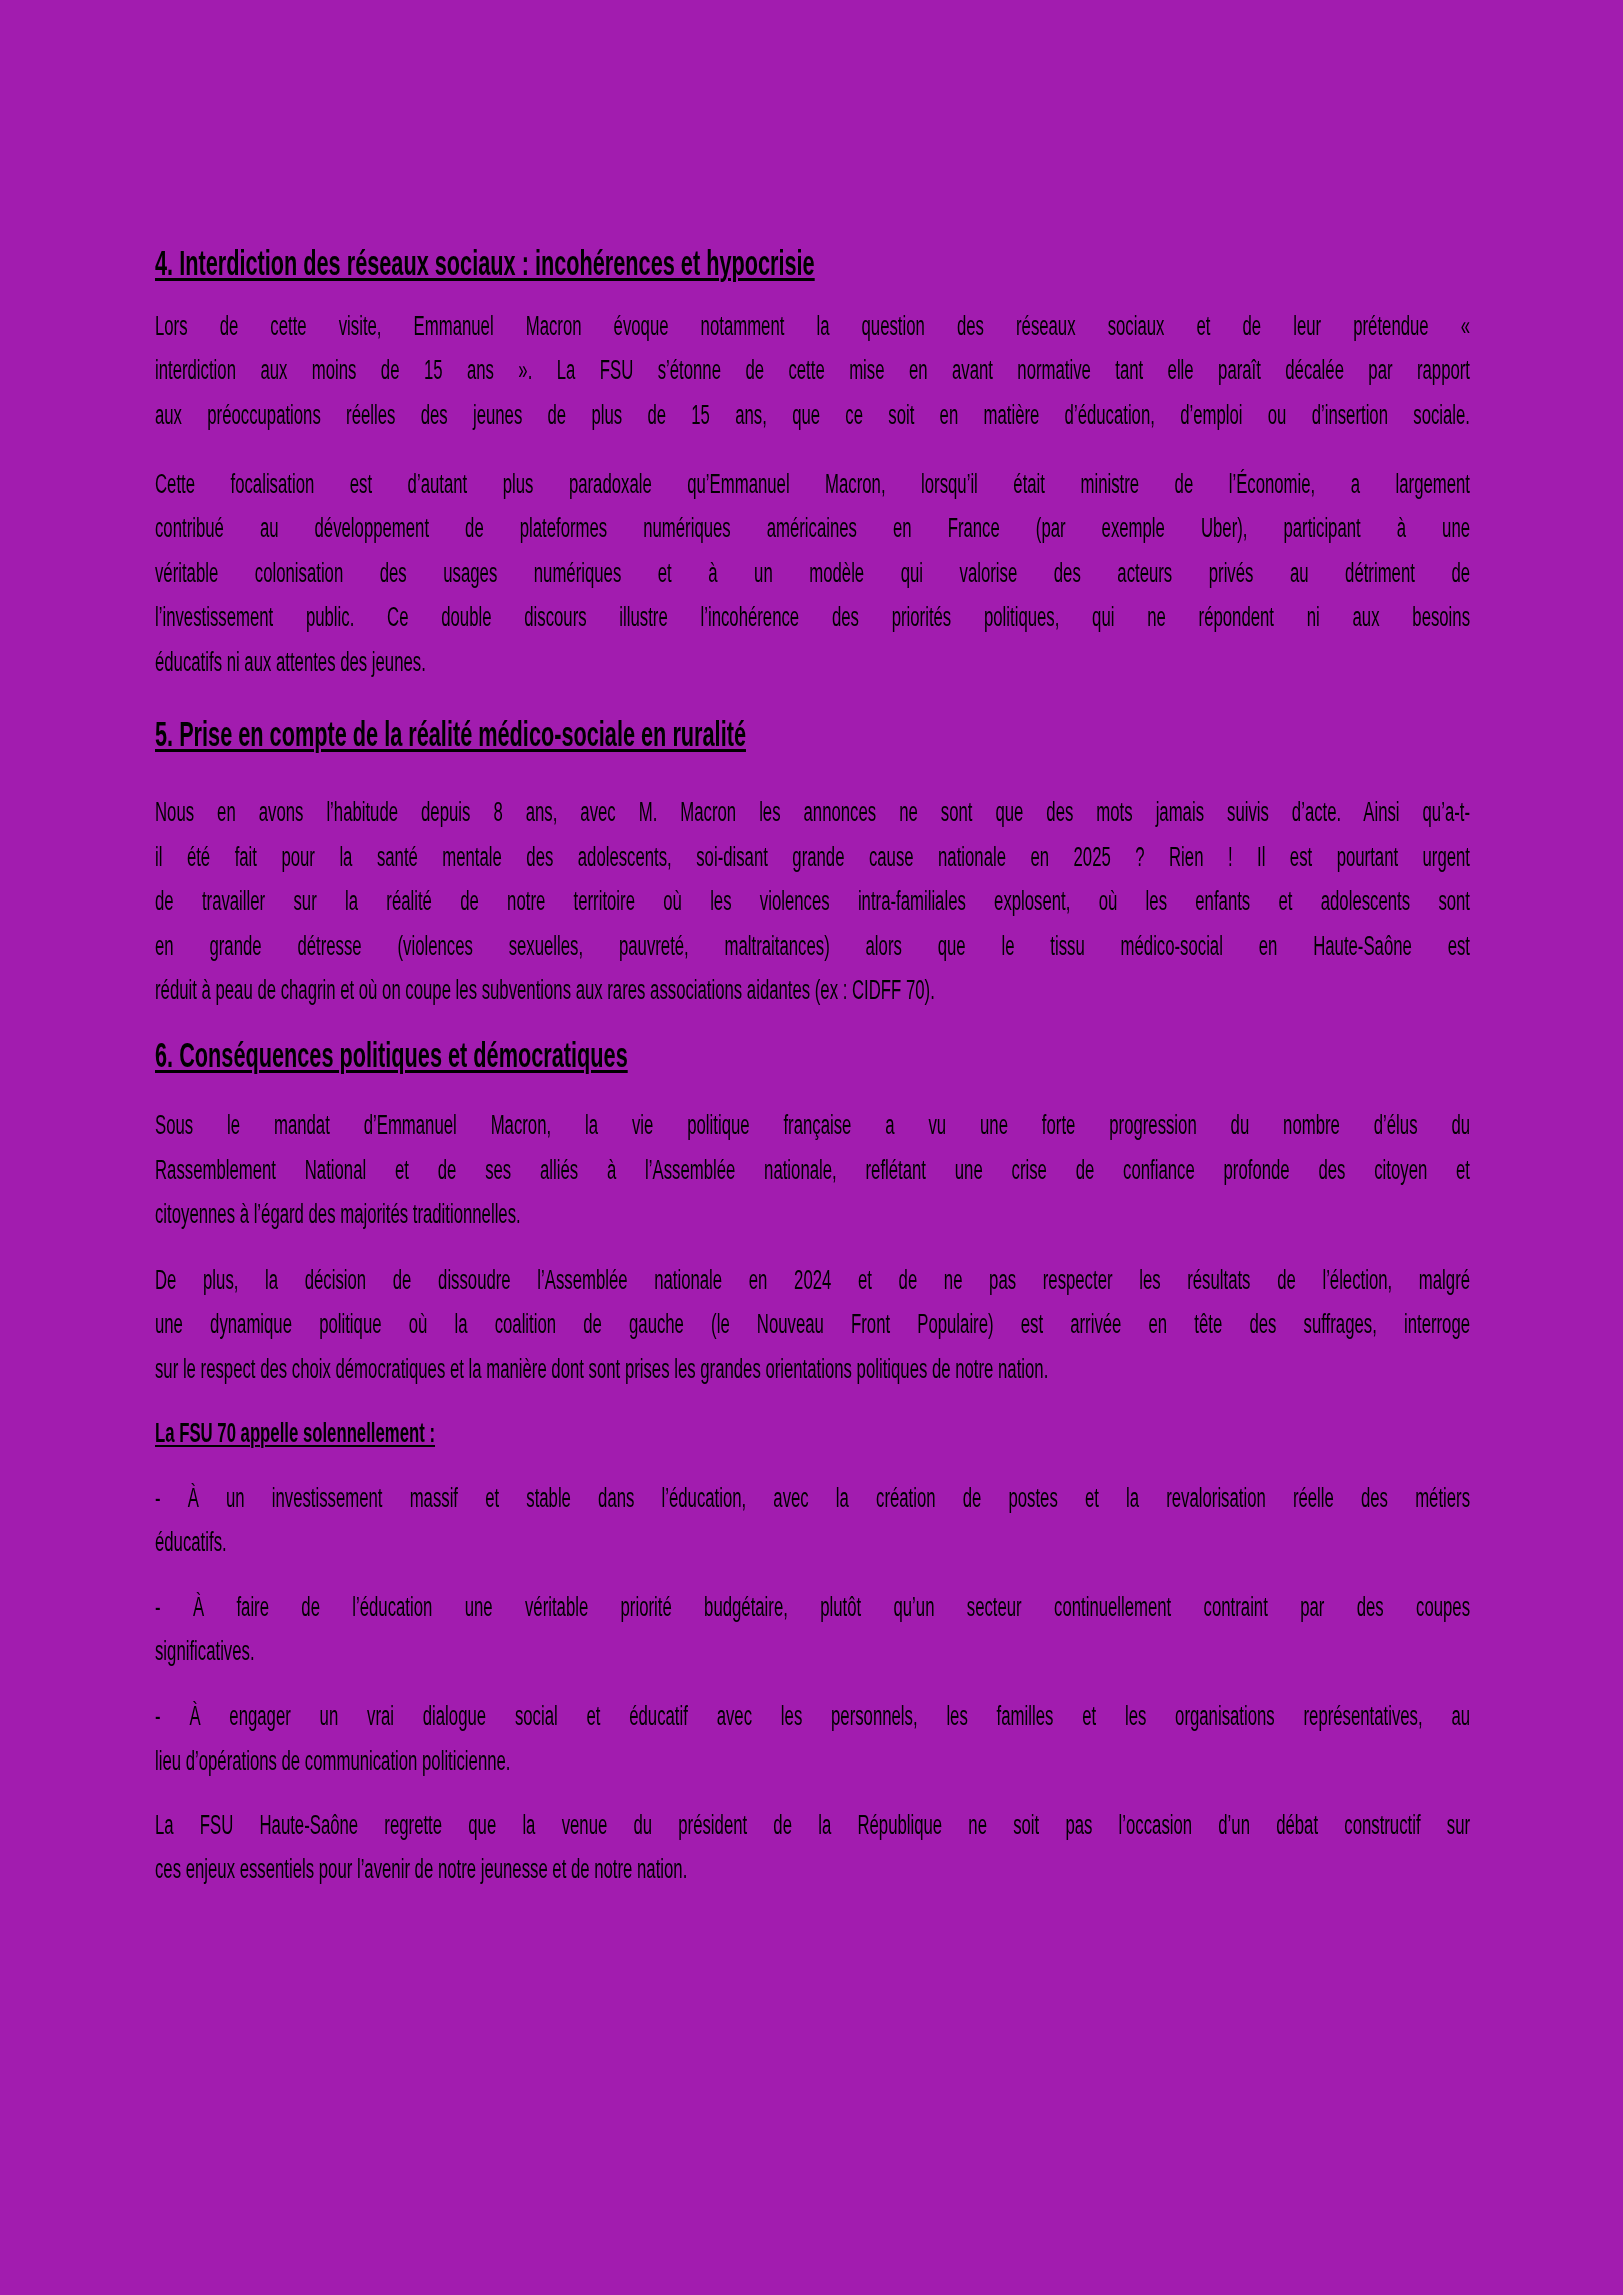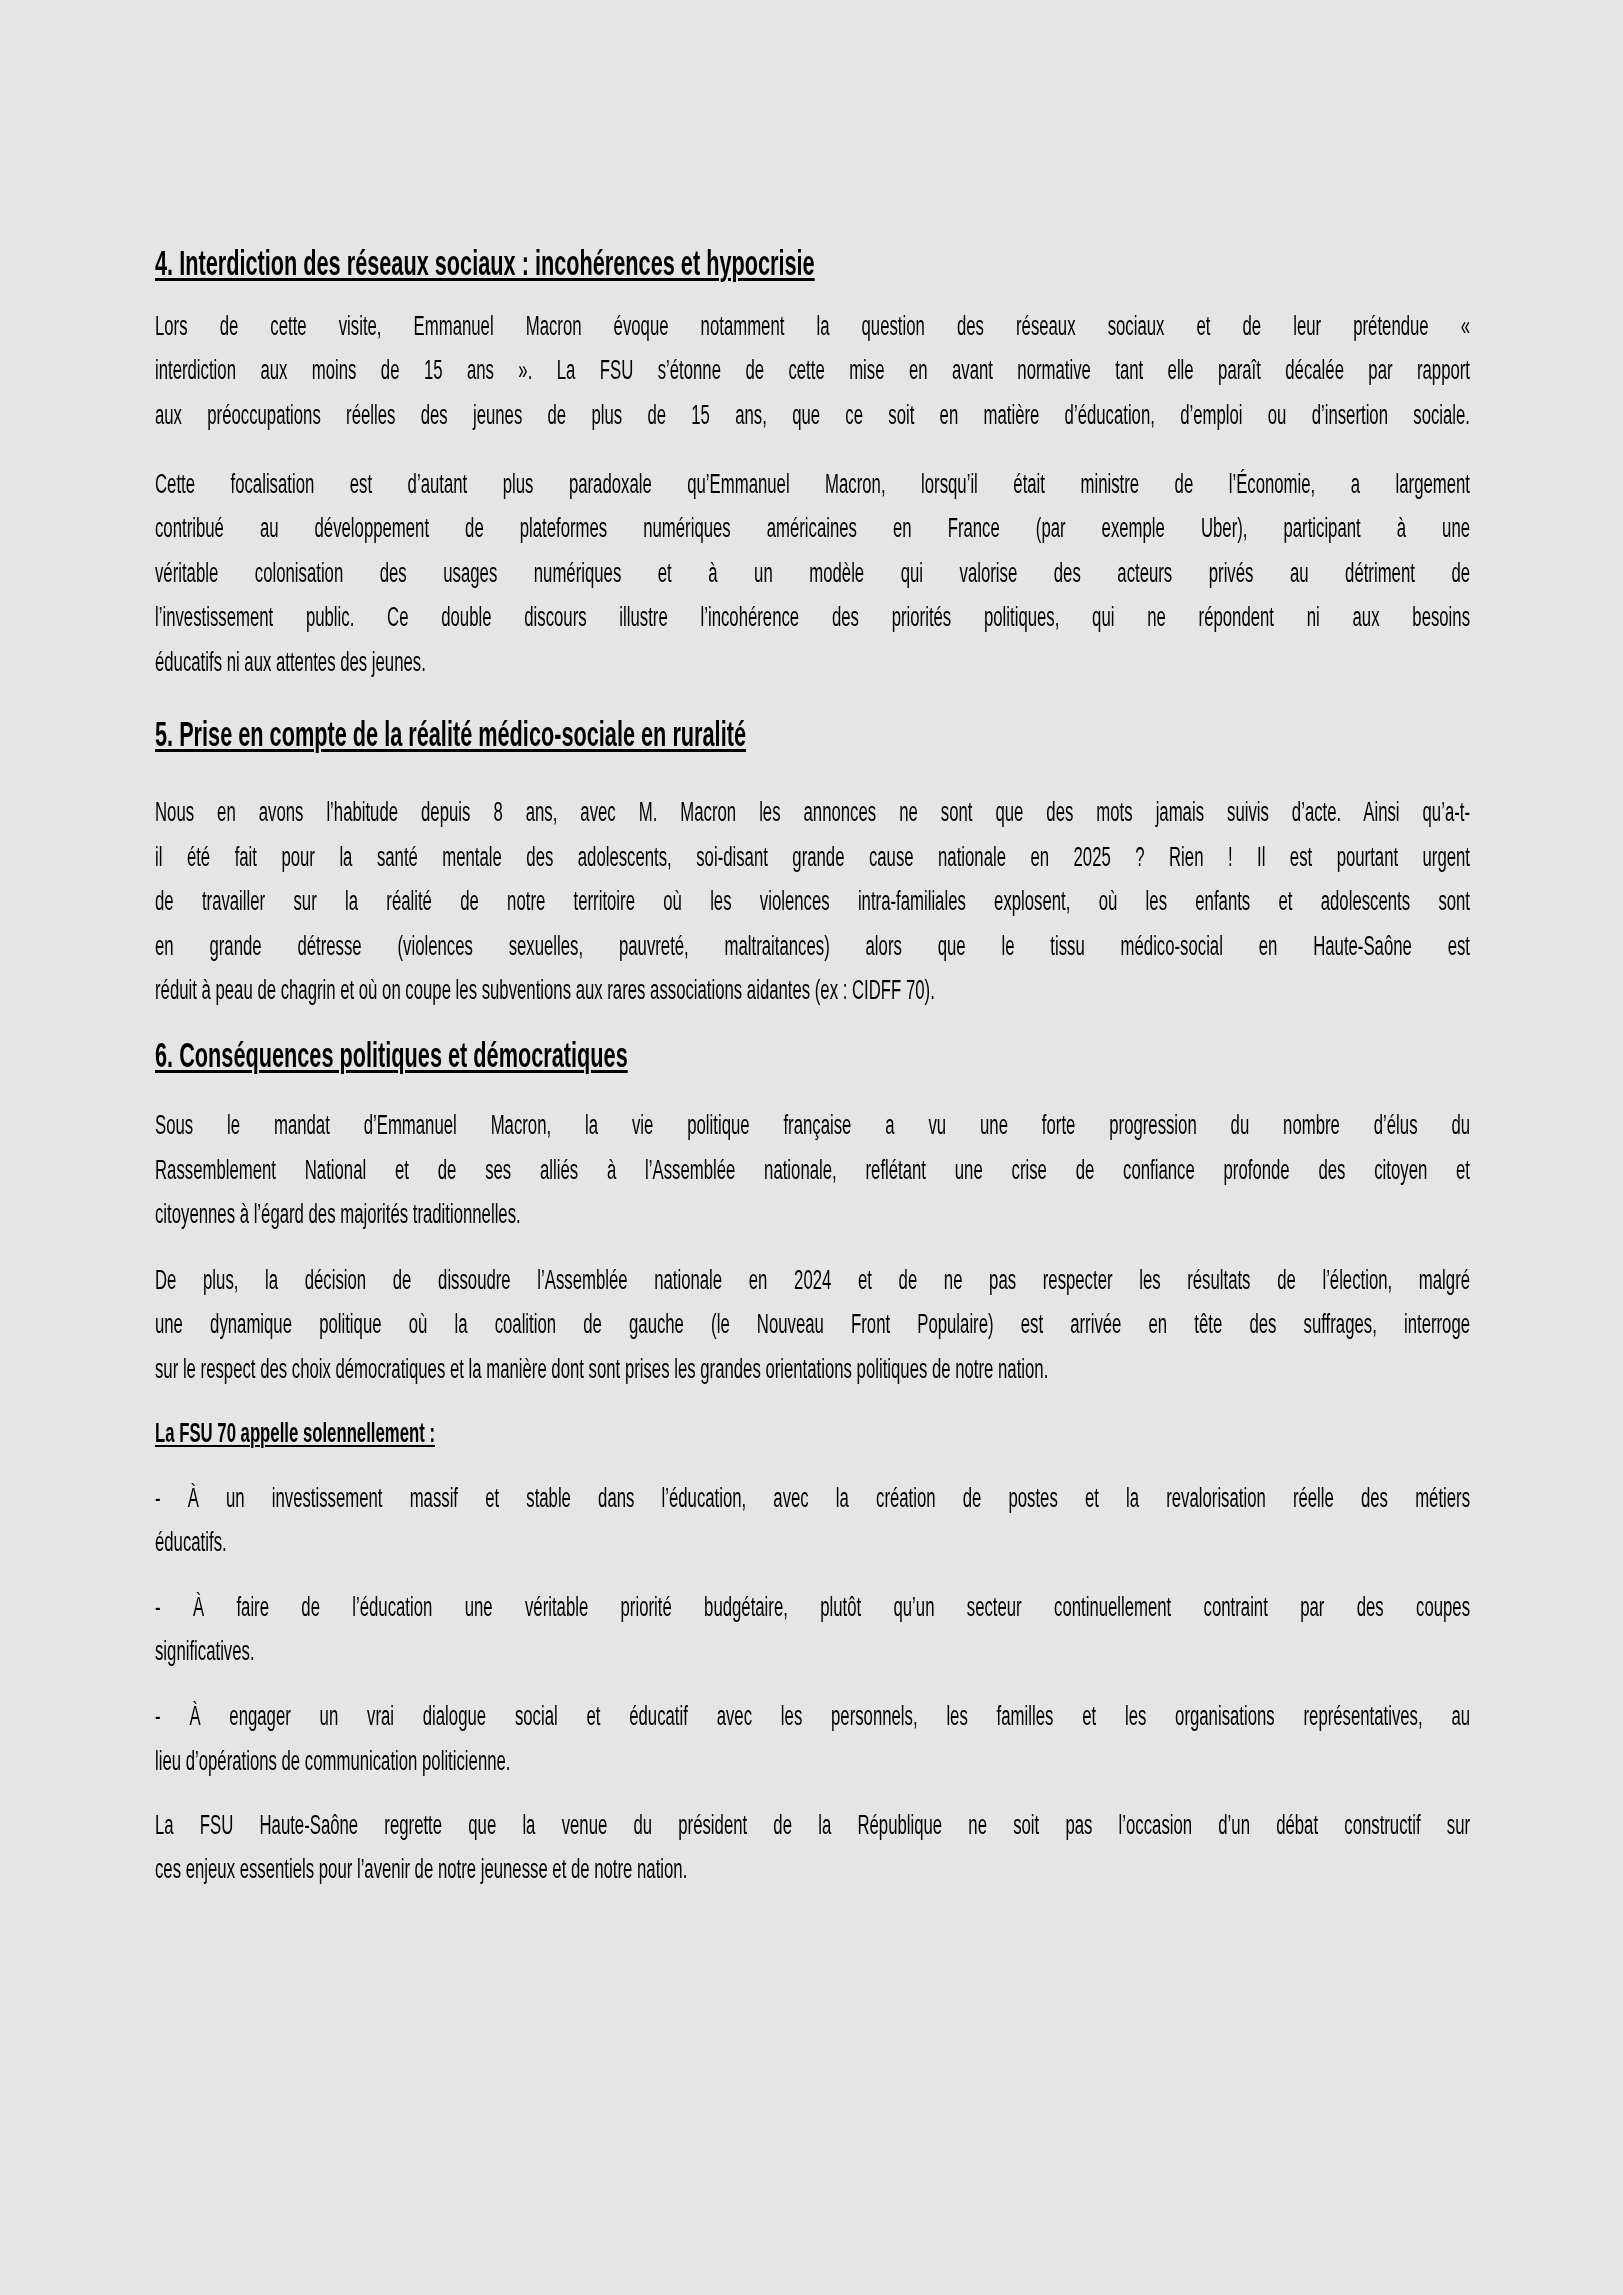--- a/index.html
+++ b/index.html
@@ -1,17 +1,17 @@
 <!DOCTYPE html>
 <html style="font-size:10.5px"><head>
 <meta charset="utf-8">
 <style>
   html, body { margin: 0; padding: 0; background: #ffffff; }
   body { width: 1623px; height: 2295px; position: relative; overflow: hidden; }
-  .page { position: absolute; left: 0; top: 0; width: 1623px; height: 2295px; background: #e5e5e5; }
+  .page { position: absolute; left: 0; top: 0; width: 1623px; height: 2295px; background: #a21caf; }
   .content {
     position: absolute; left: 155px; top: 0; width: 1313px;
     color: #000000;
   }
   
   .line {
     position: absolute; left: 0;
     width: 2121px;                 
     transform-origin: 0 0;
     transform: scaleX(0.62);

